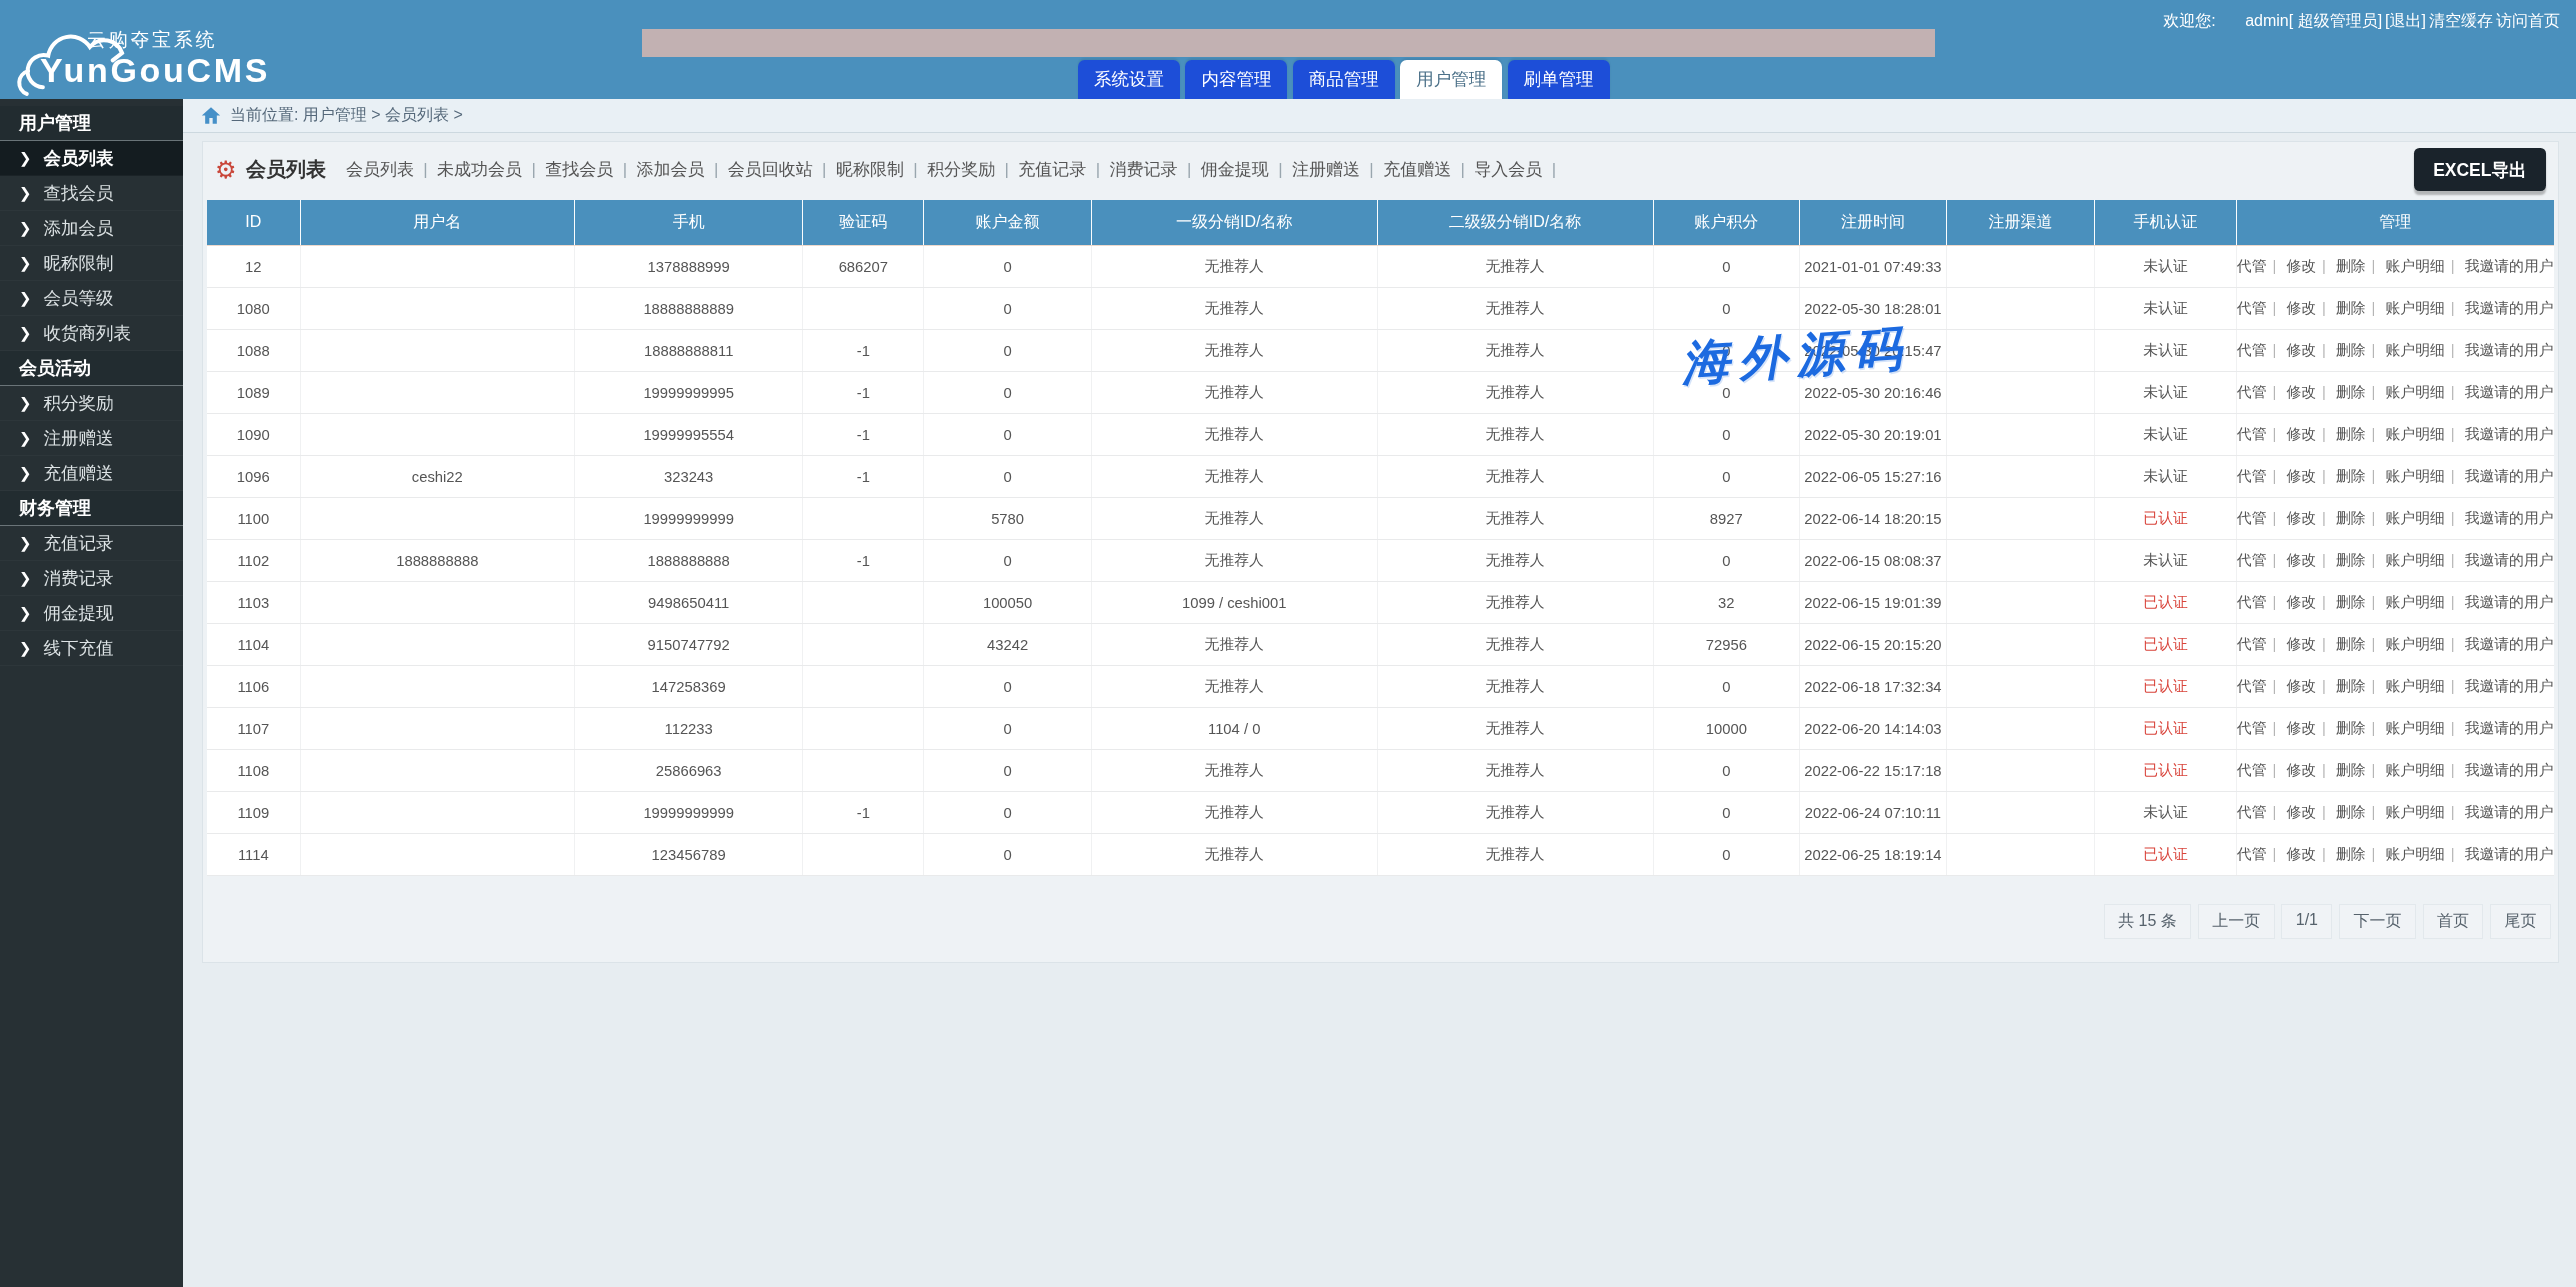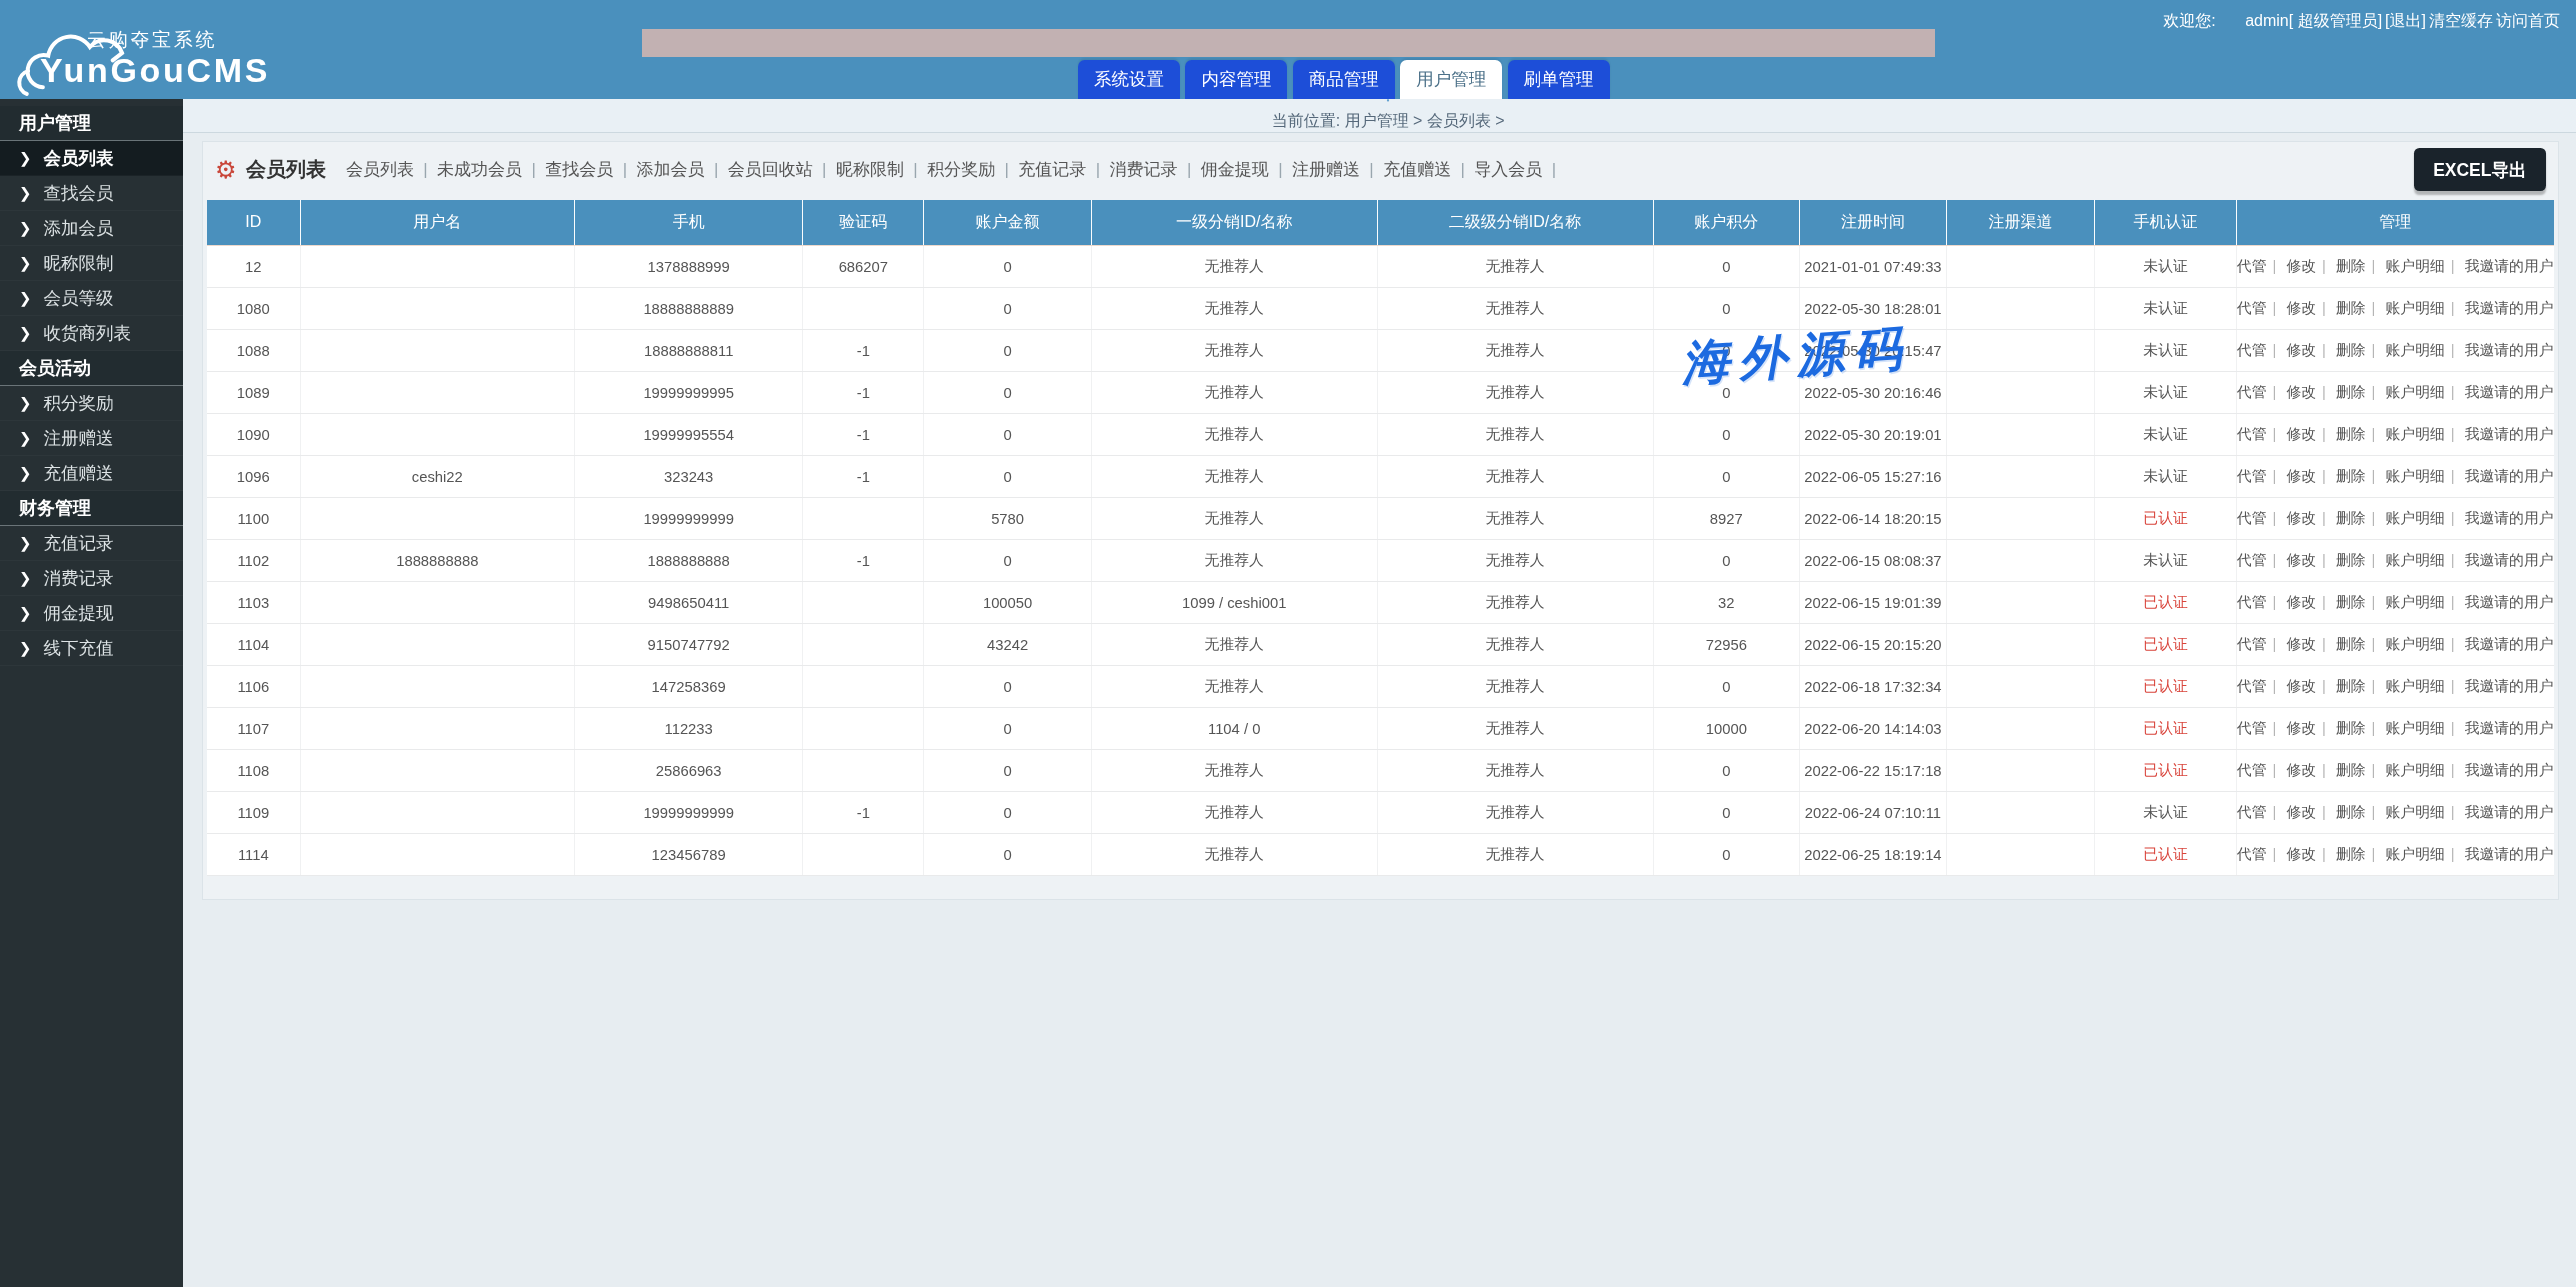--- a/index.html
+++ b/index.html
@@ -26,21 +26,21 @@
   .sidebar { position: absolute; left: 0; top: 99px; width: 183px; height: 1188px; background: #273034; z-index: 1; }
   .sidebar-inner { padding-top: 6.7px; }
   .side-row { display: flex; align-items: center; height: 35px; padding-left: 19px; }
   .side-row.header { font-weight: bold; color: #ffffff; font-size: 18px; background: #222c30; border-bottom: 0.7px solid #6a7478; }
   .side-row.item { color: #dde3e5; font-size: 17.5px; cursor: pointer; border-bottom: 0.7px solid rgba(255,255,255,0.03); }
   .side-row.item .arrow { margin-right: 12px; font-size: 14.8px; font-weight: bold; color: #fff; }
   .side-row.item.active { background: #141c20; font-weight: bold; color: #fff; }
   
   .content { position: absolute; left: 183px; top: 99px; width: 2393px; }
   .breadcrumb { height: 34px; background: #e9f0f5; border-bottom: 1.3px solid #ccd8df; display: flex; align-items: center;
-                padding-left: 17.5px; gap: 9.4px; font-size: 16px; color: #55687a; flex-direction: column; }
+                padding-left: 17.5px; gap: 9.4px; font-size: 16px; color: #55687a; }
   .panel { margin: 8px 17.5px 0 19px; background: #eef2f5; border: 0.7px solid #dbe3e8; padding-bottom: 23px; }
   .toolbar { height: 55px; display: flex; align-items: center; padding: 0 12px; }
   .gear { color: #c9473a; font-size: 24px; line-height: 1; }
   .panel-title { font-size: 20px; font-weight: bold; color: #333; margin: 0 20px 0 9.4px; }
   .toolbar-links { display: flex; font-size: 17px; color: #555; }
   .toolbar-link { cursor: pointer; white-space: nowrap; }
   .toolbar-link::after { content: "|"; color: #99a6ae; margin: 0 9.4px; }
   .export-btn { margin-left: auto; background: #1a232b; color: #fff; font-weight: bold; font-size: 17.5px;
                 padding: 9.4px 19px; border-radius: 5.4px; cursor: pointer; box-shadow: 0 3.4px 2px rgba(0,0,0,0.25); }
   
@@ -533,18 +533,27 @@
               <span class="action-link">代管</span>
               <span class="action-link">修改</span>
               <span class="action-link">删除</span>
               <span class="action-link">账户明细</span>
               <span class="action-link">我邀请的用户</span>
             </td>
           </tr>
         </tbody>
     </table>
 
+    <div class="pagination">
+
+    <span class="page-btn">共 15 条</span>
+        <span class="page-btn">上一页</span>
+        <span class="page-btn">1/1</span>
+        <span class="page-btn">下一页</span>
+        <span class="page-btn">首页</span>
+        <span class="page-btn">尾页</span>
+      </div>
 
   </div>
 </div>
 
 <div class="watermark">海外源码</div>
 
 
 </body></html>

